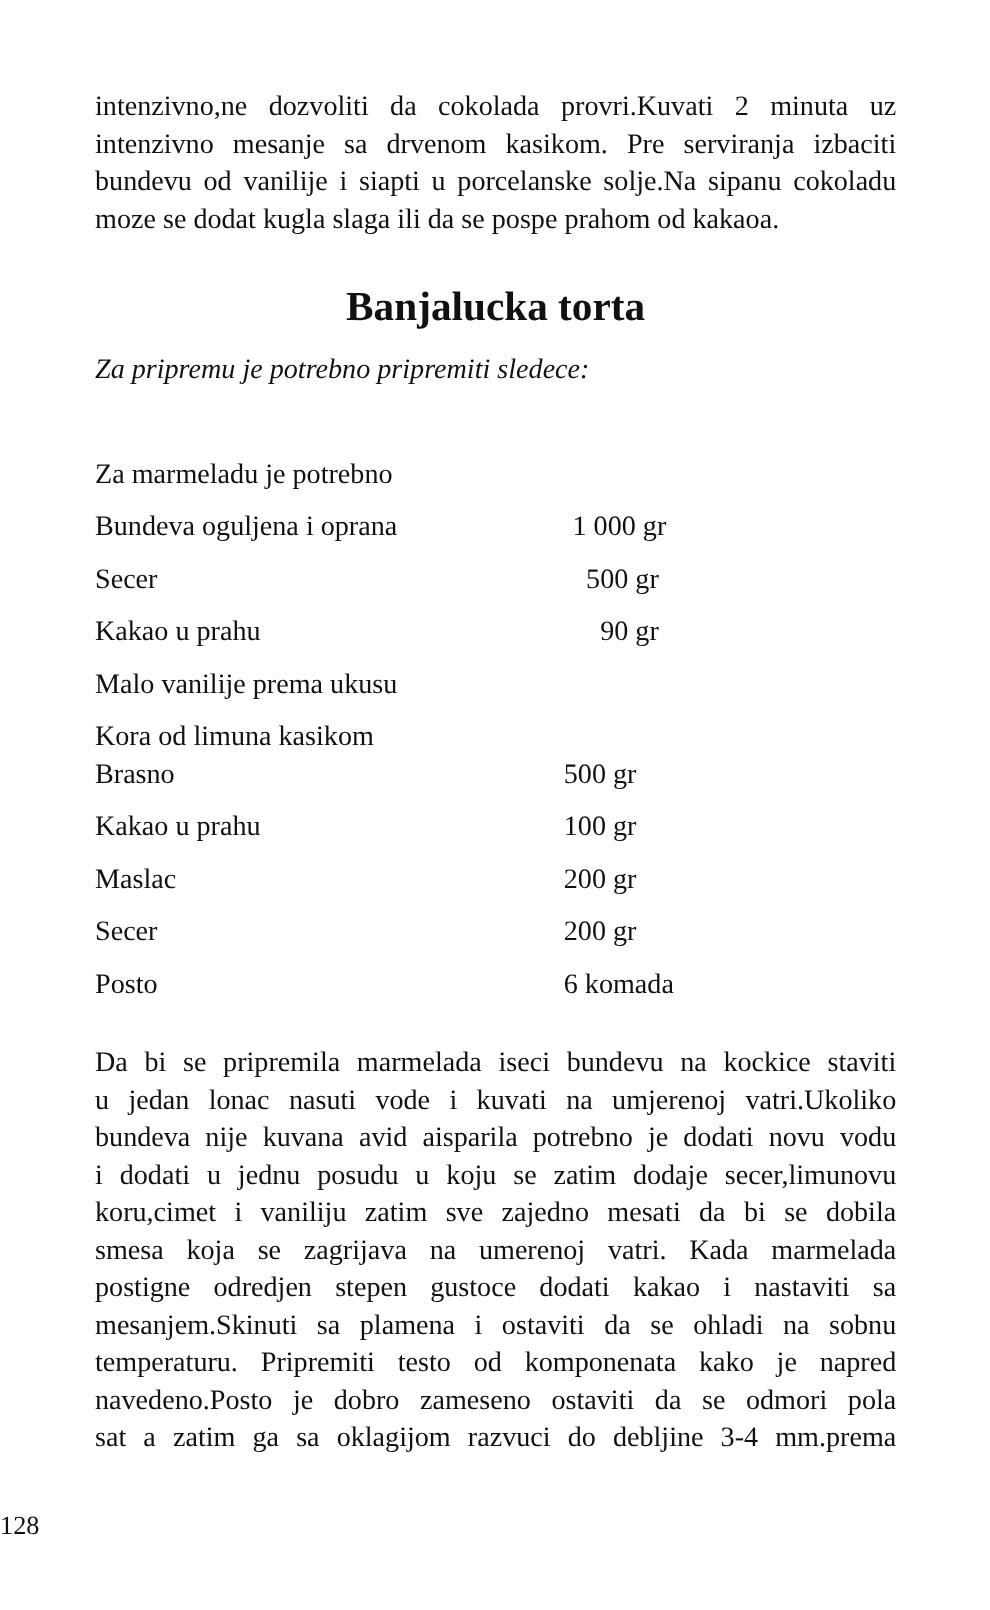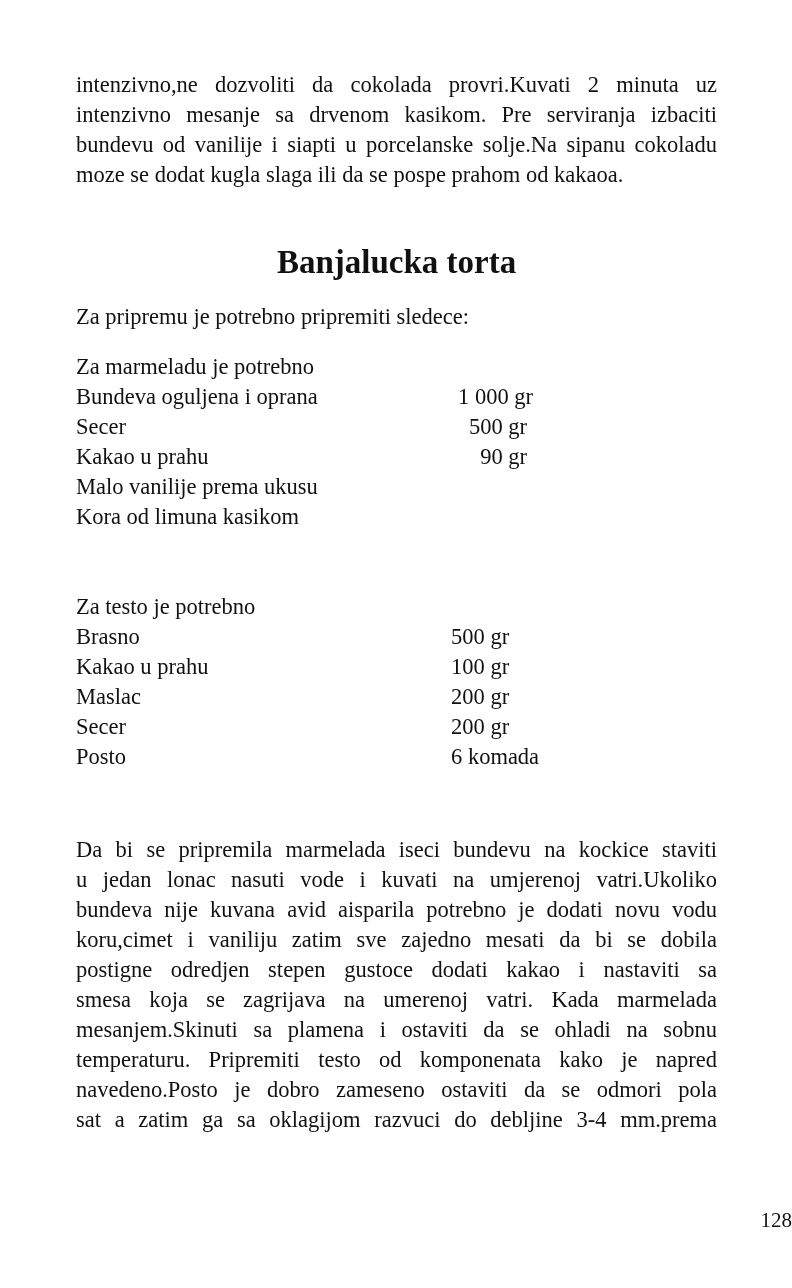--- a/index.html
+++ b/index.html
@@ -1,29 +1,29 @@
 <!DOCTYPE html>
 <html><head>
 <meta charset="utf-8">
 <style>
   html, body { margin:0; padding:0; background:#ffffff; }
   body { width:792px; height:1288px; position:relative; overflow:hidden;
          font-family:"Liberation Serif", serif; color:#111; }
   .page { position:absolute; left:76px; top:70px; width:641px; }
   .p { font-size:22.5px; line-height:30px; text-align:justify; text-align-last:left; margin:0; }
   .title { font-size:33px; font-weight:bold; text-align:center; margin:0;
-           position:absolute; left:0; width:641px; top:172px; line-height:40px; }
-  .intro { position:absolute; top:232px; left:0; font-size:22.5px; line-height:30px; }
+           position:absolute; left:0; width:641px; top:156px; line-height:40px; }
+  .intro { position:absolute; top:210px; left:0; font-size:22.5px; line-height:30px;font-style:italic; }
   .list { position:absolute; left:0; width:641px; font-size:22.5px; line-height:30px; }
-  .row { height:30px; position:relative; }
+  .row { height:30px; position:relative;margin-top:12px; }
   .row .name { position:absolute; left:0; }
   .row .qty-r { position:absolute; right:190px; text-align:right; }
   .row .qty-l { position:absolute; left:375px; }
   .body2 { position:absolute; top:765px; left:0; width:641px; }
-  .pagenum { position:absolute; top:1208px; left:0; width:792px; text-align:right;
+  .pagenum { position:absolute; top:1208px; left:0; width:792px; text-align:left;
              font-size:21px; }
 </style>
 </head>
 <body>
 
 <div class="page">
 
   <div>
     <p class="p" style="text-align-last:justify">intenzivno,ne dozvoliti da cokolada provri.Kuvati 2 minuta uz</p>
     <p class="p" style="text-align-last:justify">intenzivno mesanje sa drvenom kasikom. Pre serviranja izbaciti</p>
@@ -54,23 +54,20 @@
     <div class="row">
         <span class="name">Malo vanilije prema ukusu</span>
       </div>
     <div class="row">
         <span class="name">Kora od limuna kasikom</span>
       </div>
   </div>
 
   <div class="list" style="top:522px;">
     <div class="row">
-        <span class="name">Za testo je potrebno</span>
-      </div>
-    <div class="row">
         <span class="name">Brasno</span>
         <span class="qty-l">500 gr</span>
       </div>
     <div class="row">
         <span class="name">Kakao u prahu</span>
         <span class="qty-l">100 gr</span>
       </div>
     <div class="row">
         <span class="name">Maslac</span>
         <span class="qty-l">200 gr</span>
@@ -82,23 +79,24 @@
     <div class="row">
         <span class="name">Posto</span>
         <span class="qty-l">6 komada</span>
       </div>
   </div>
 
   <div class="body2">
     <p class="p" style="text-align-last:justify">Da bi se pripremila marmelada iseci bundevu na kockice staviti</p>
     <p class="p" style="text-align-last:justify">u jedan lonac nasuti vode i kuvati na umjerenoj vatri.Ukoliko</p>
     <p class="p" style="text-align-last:justify">bundeva nije kuvana avid aisparila potrebno je dodati novu vodu</p>
+    <p class="p" style="text-align-last:justify">i dodati u jednu posudu u koju se zatim dodaje secer,limunovu</p>
     <p class="p" style="text-align-last:justify">koru,cimet i vaniliju zatim sve zajedno mesati da bi se dobila</p>
+    <p class="p" style="text-align-last:justify">smesa koja se zagrijava na umerenoj vatri. Kada marmelada</p>
     <p class="p" style="text-align-last:justify">postigne odredjen stepen gustoce dodati kakao i nastaviti sa</p>
-    <p class="p" style="text-align-last:justify">smesa koja se zagrijava na umerenoj vatri. Kada marmelada</p>
     <p class="p" style="text-align-last:justify">mesanjem.Skinuti sa plamena i ostaviti da se ohladi na sobnu</p>
     <p class="p" style="text-align-last:justify">temperaturu. Pripremiti testo od komponenata kako je napred</p>
     <p class="p" style="text-align-last:justify">navedeno.Posto je dobro zameseno ostaviti da se odmori pola</p>
     <p class="p" style="text-align-last:justify">sat a zatim ga sa oklagijom razvuci do debljine 3-4 mm.prema</p>
   </div>
 </div>
 
 <div class="pagenum">128</div>
 
 </body></html>

